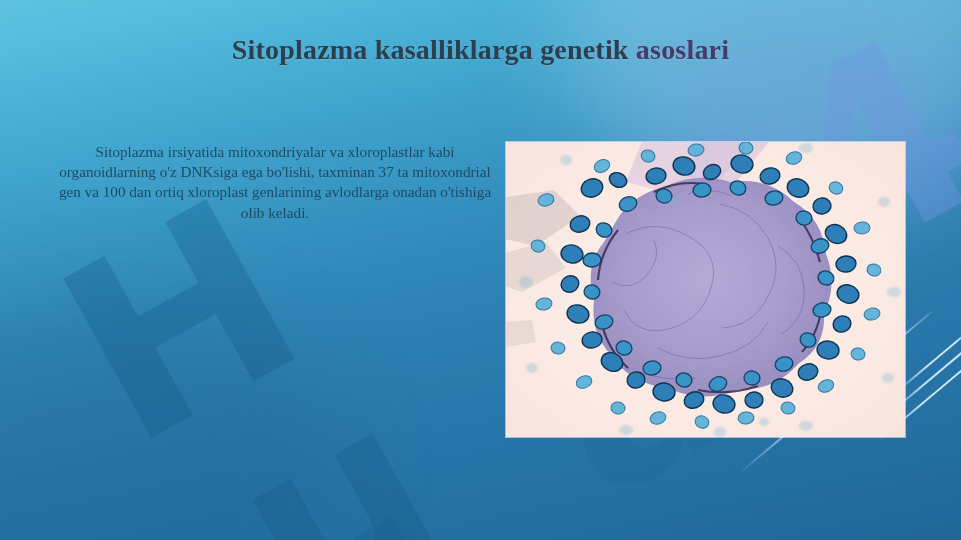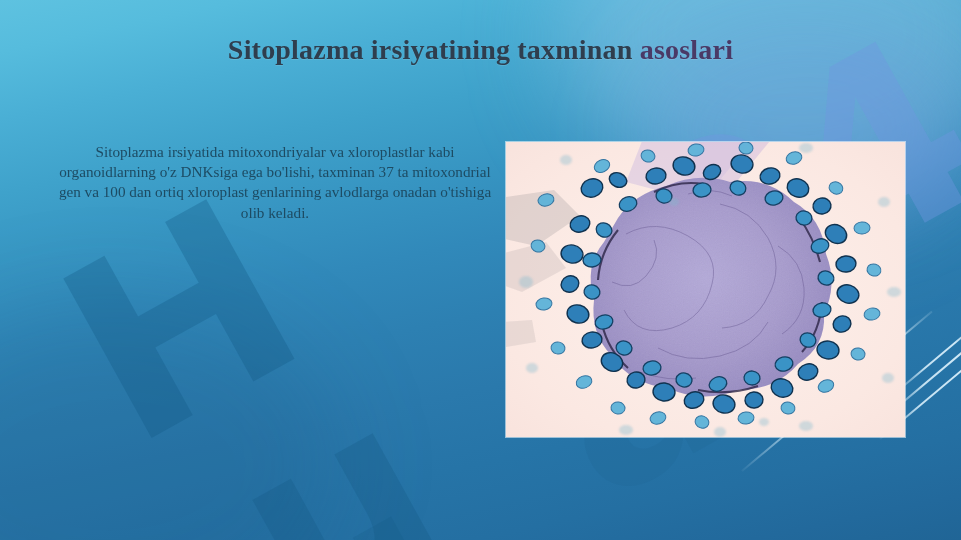--- a/index.html
+++ b/index.html
@@ -189,21 +189,21 @@
     <div class="wm wm-j">j</div>
     <div class="wm wm-tail">at</div>
     <div class="wm wm-num">24</div>
 
     <div class="streak streak-1"></div>
     <div class="streak streak-2"></div>
     <div class="streak streak-3"></div>
     <div class="streak streak-4"></div>
   </div>
 
-  <div id="title"><span>Sitoplazma irsiyatining taxminan</span><span class="tail"> asoslari</span></div>
+  <div id="title"><span>Sitoplazma kasalliklarga genetik</span><span class="tail"> asoslari</span></div>
 
   <div id="bodytext">
     <p>Sitoplazma irsiyatida mitoxondriyalar va xloroplastlar kabi organoidlarning o'z DNKsiga ega bo'lishi, taxminan 37 ta mitoxondrial gen va 100 dan ortiq xloroplast genlarining avlodlarga onadan o'tishiga olib keladi.</p>
   </div>
 
   <div id="figure">
     <svg viewBox="0 0 399 295" preserveAspectRatio="none">
       <defs>
         <radialGradient id="massGrad" cx="48%" cy="46%" r="60%">
           <stop offset="0%" stop-color="#b3a9d8"></stop>

